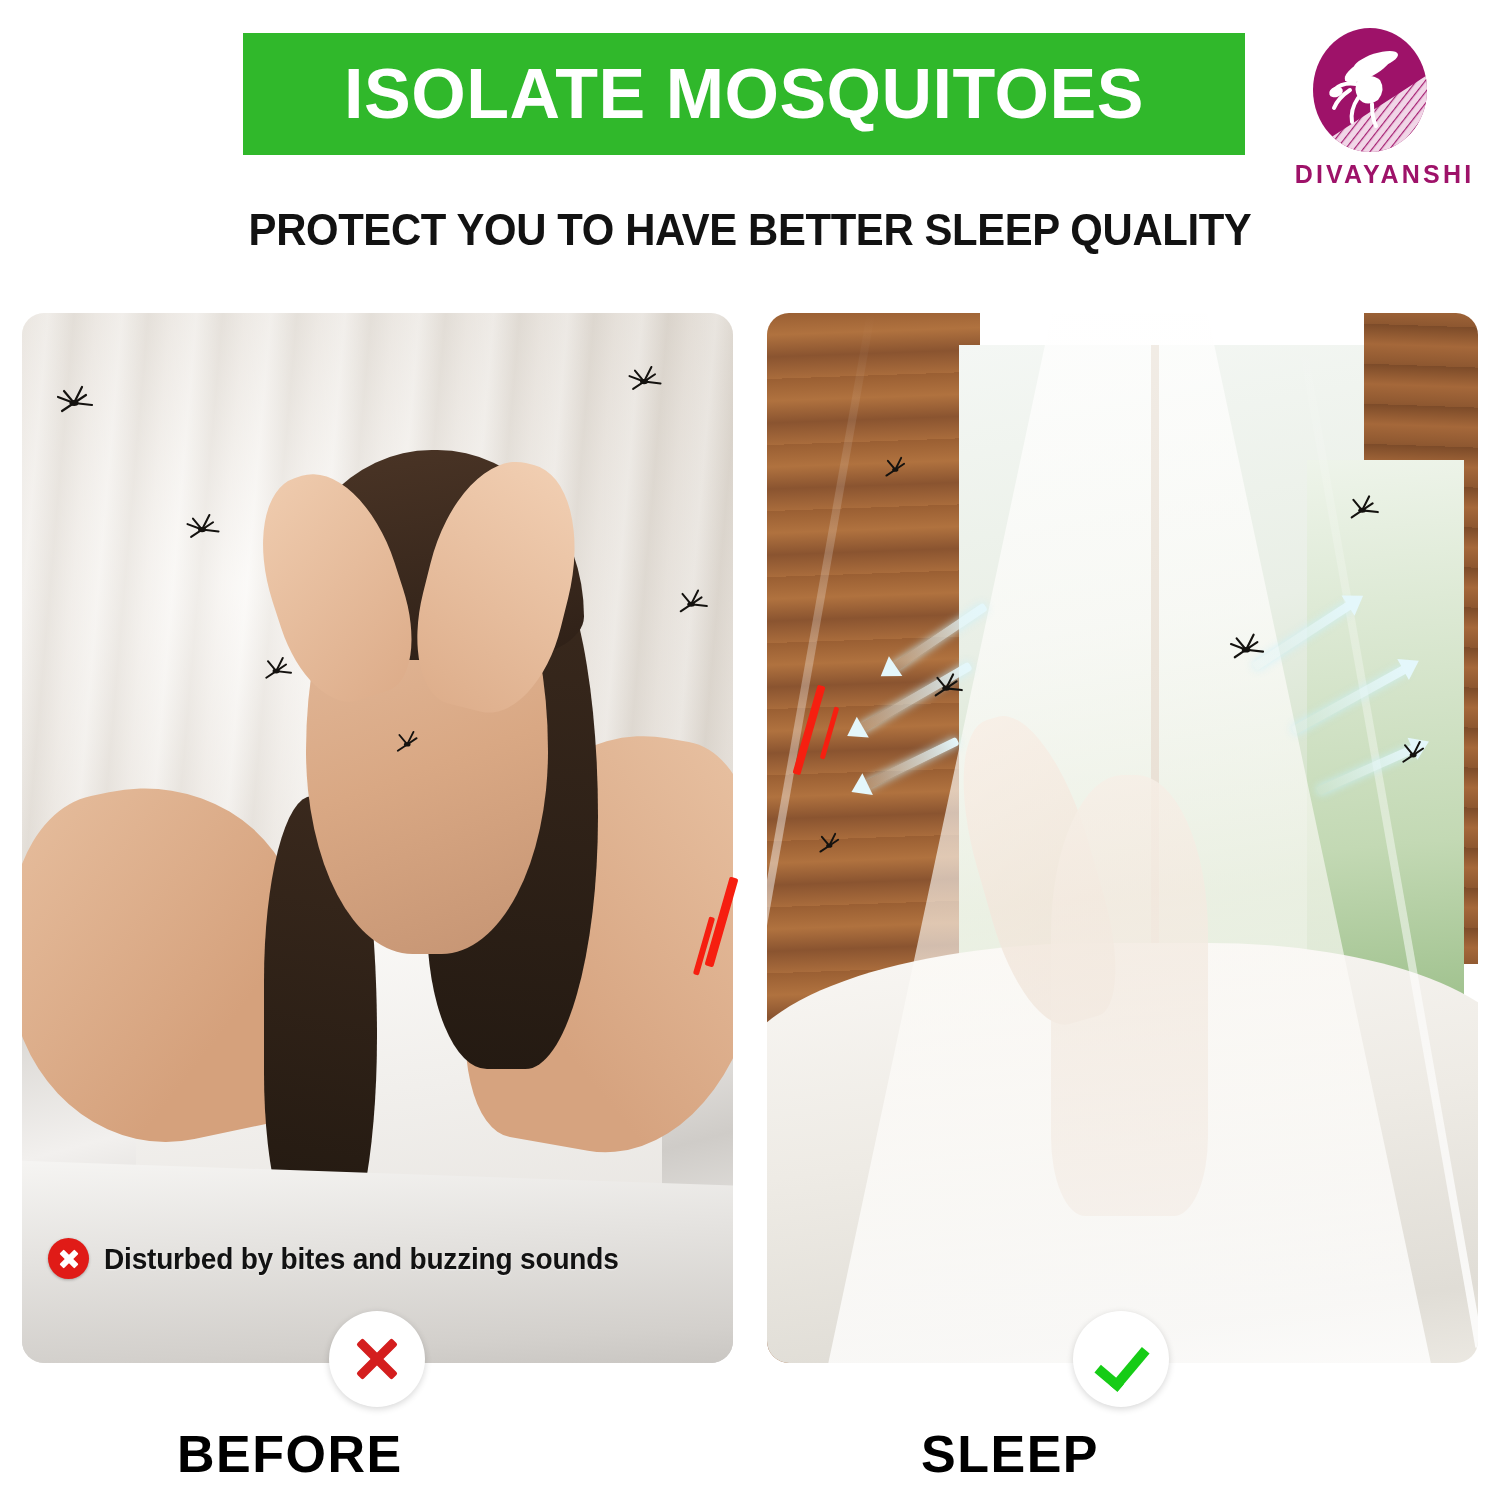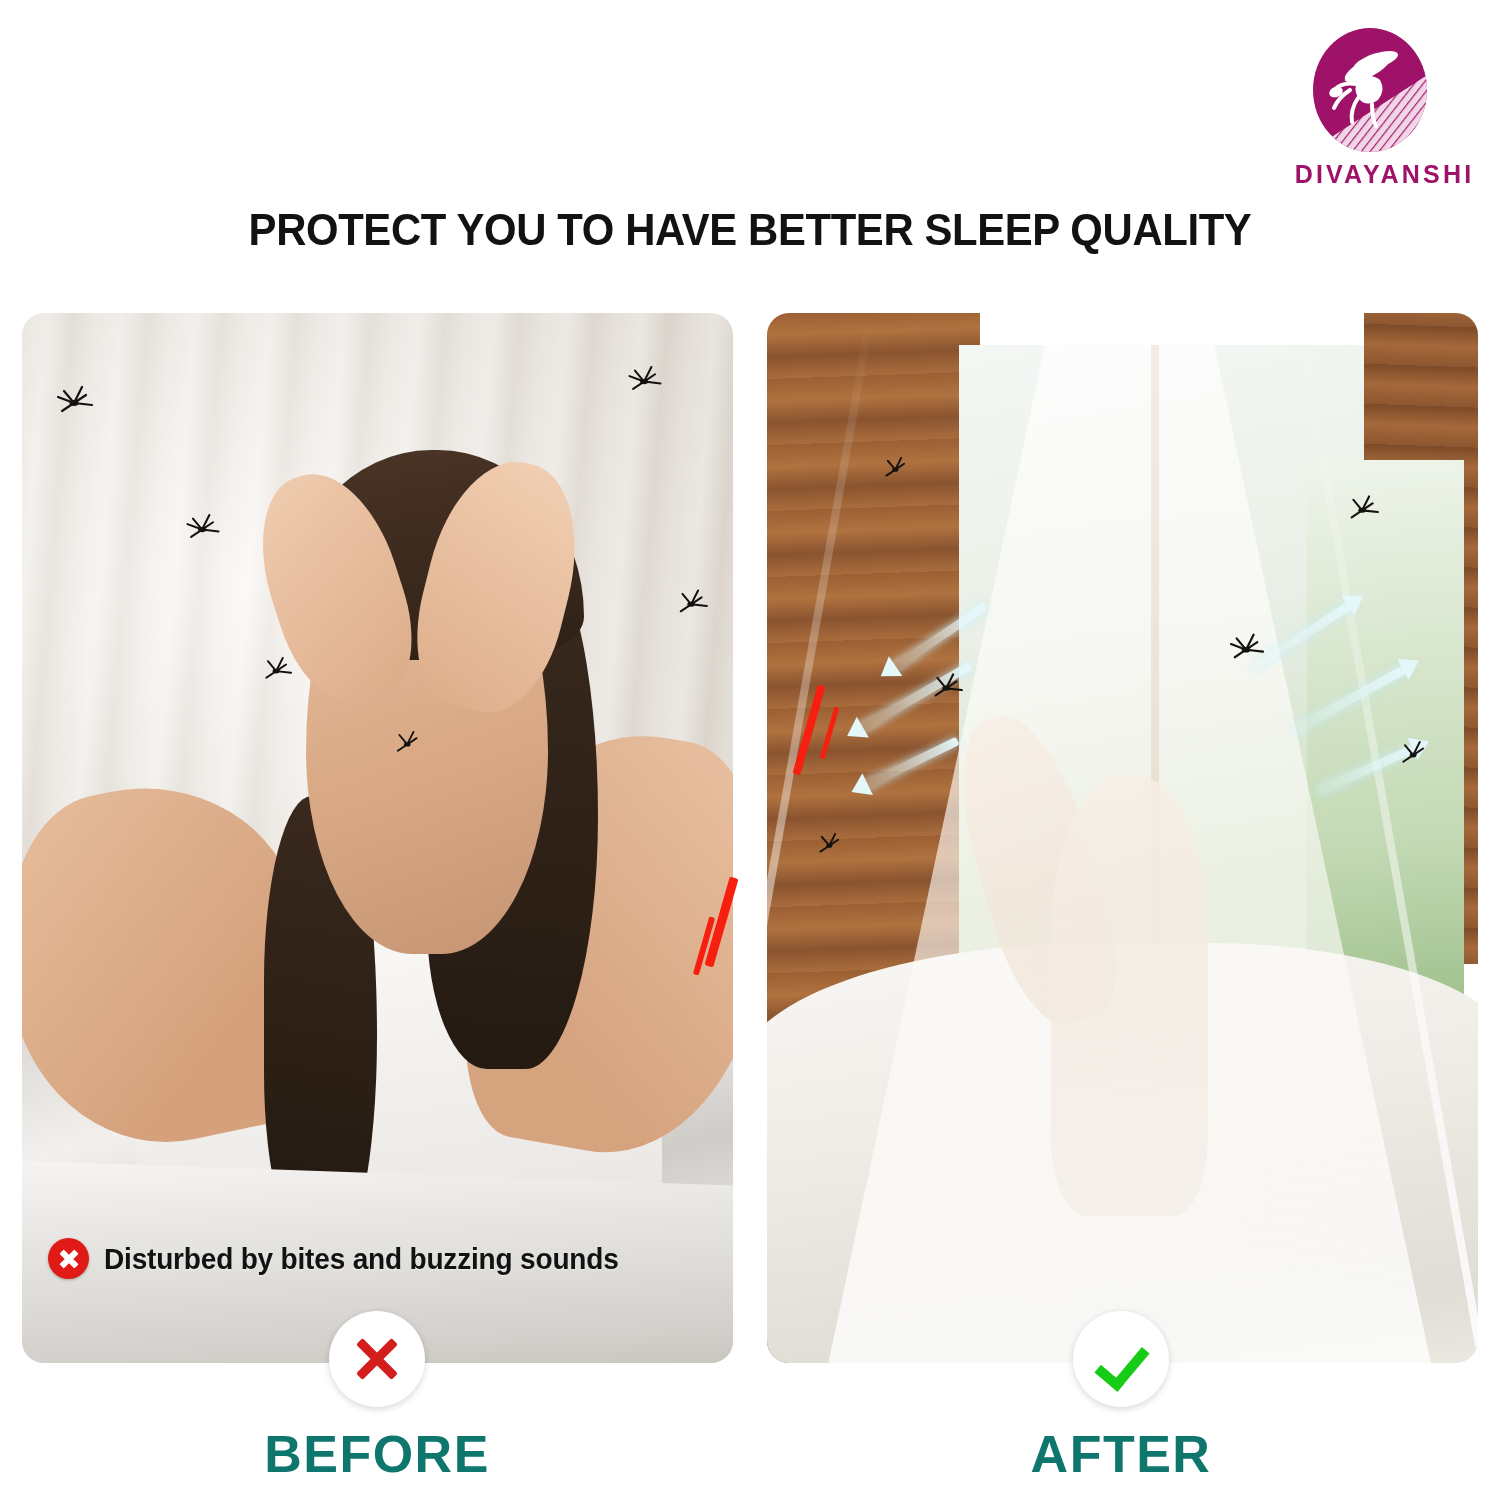--- a/index.html
+++ b/index.html
@@ -434,35 +434,38 @@
     left: 13px; top: 6px;
     width: 20px; height: 40px;
     border: solid #16cc16;
     border-width: 0 10px 10px 0;
     transform: rotate(40deg);
   }
   .flabel {
     position: absolute;
     top: 1424px;
     width: 400px;
-    text-align: center;
-    color: #0f766e;
+    text-align: left;
+    color: #000000;
     font-size: 52px;
     font-weight: bold;
     letter-spacing: 1.5px;
     font-family: "Liberation Sans", sans-serif;
   }
   .flabel.left  { left: 177px; }
   .flabel.right { left: 921px; }
 </style>
 </head>
 <body>
 
 <div class="header">
 
+  <div class="title-banner">
+    <div class="title-banner-text">ISOLATE MOSQUITOES</div>
+  </div>
 
   <div class="logo-block">
     <div class="logo-mark">
       <svg viewBox="0 0 128 128" width="128" height="128" aria-hidden="true">
         <defs>
           <pattern id="mesh" width="7" height="7" patternUnits="userSpaceOnUse" patternTransform="rotate(38)">
             <rect width="7" height="7" fill="#ffffff"></rect>
             <path d="M0 0 L0 7" stroke="#9e1269" stroke-width="2.4"></path>
           </pattern>
           <clipPath id="circclip">
@@ -694,13 +697,13 @@
 </div>
 
 <div class="fbadge left">
   <span class="fx"></span>
 </div>
 <div class="fbadge right">
   <span class="fcheck"></span>
 </div>
 
 <div class="flabel left">BEFORE</div>
-<div class="flabel right">AFTER</div>
+<div class="flabel right">SLEEP</div>
 
 </body></html>

